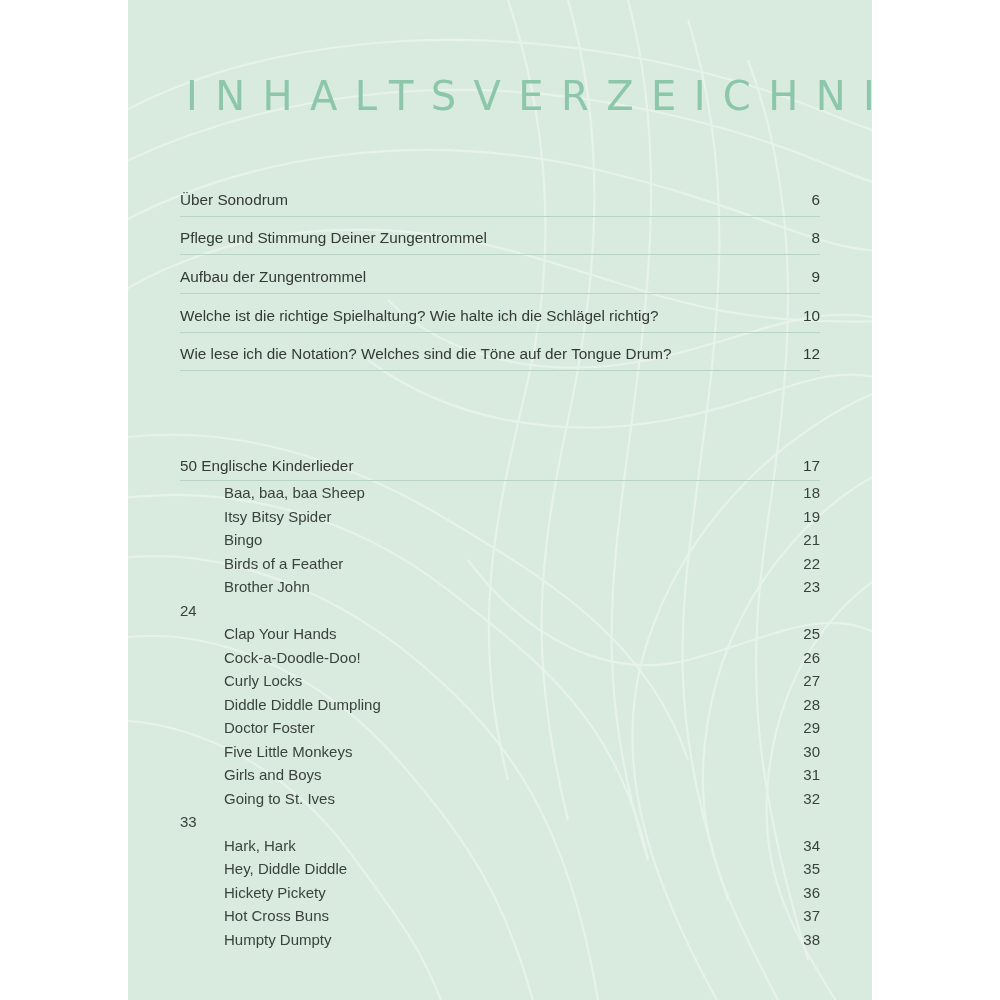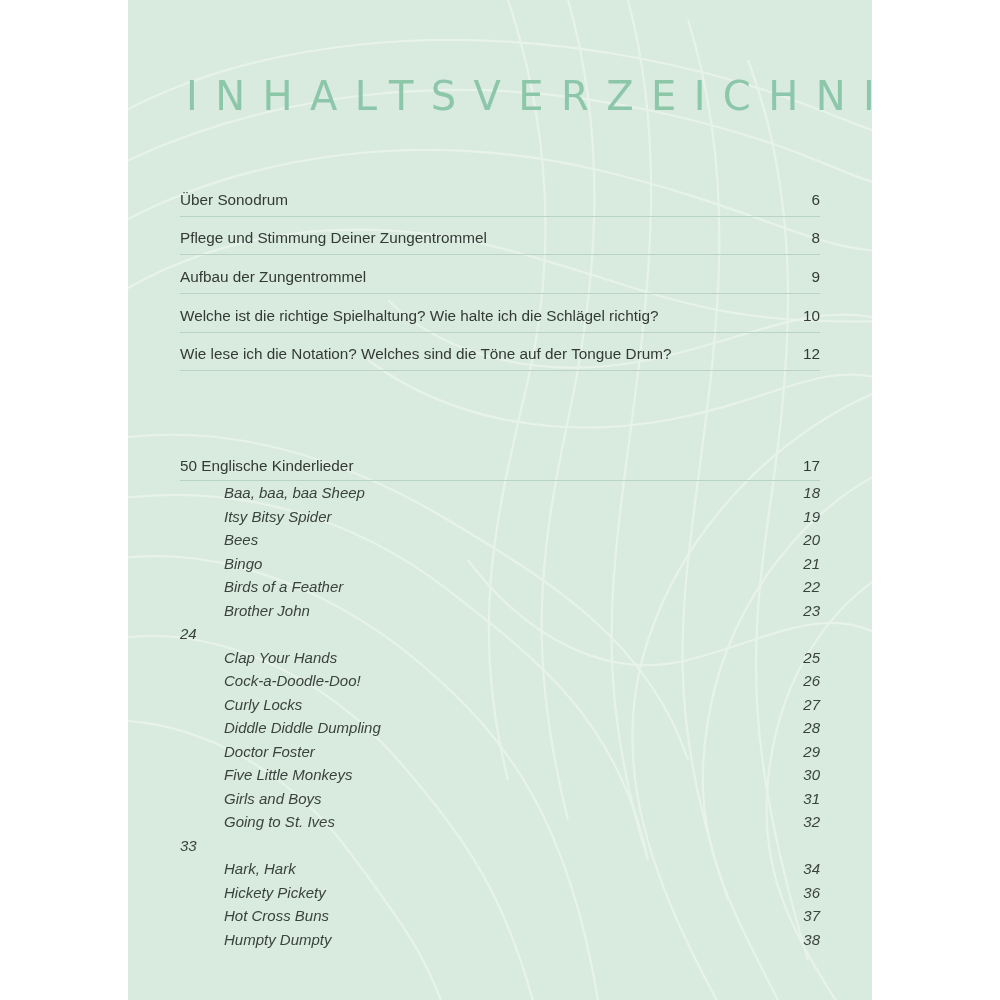--- a/index.html
+++ b/index.html
@@ -66,21 +66,20 @@
       font-size: 15.3px;
       color: #333a36;
       padding-top: 4px;
     }
     .songs { padding-top: 0px; }
     .song {
       display: flex;
       justify-content: space-between;
       height: 23.5px;
       line-height: 23.5px;
-      font-style: italic;
       font-size: 15px;
       color: #3a423e;
     }
     .song .name { padding-left: 44px; }
   </style>
 </head>
 <body>
 
 <div class="page">
   <svg class="bg" viewBox="0 0 744 1000" preserveAspectRatio="none">
@@ -141,24 +140,20 @@
     <div class="songs">
       <div class="song">
           <span class="name">Baa, baa, baa Sheep</span>
           <span>18</span>
         </div>
       <div class="song">
           <span class="name">Itsy Bitsy Spider</span>
           <span>19</span>
         </div>
       <div class="song">
-          <span class="name">Bees</span>
-          <span>20</span>
-        </div>
-      <div class="song">
           <span class="name">Bingo</span>
           <span>21</span>
         </div>
       <div class="song">
           <span class="name">Birds of a Feather</span>
           <span>22</span>
         </div>
       <div class="song">
           <span class="name">Brother John</span>
           <span>23</span>
@@ -197,20 +192,24 @@
       <div class="song">
           <span class="name">Going to St. Ives</span>
           <span>32</span>
         </div>
       <div class="song">
           <span>33</span>
         </div>
       <div class="song">
           <span class="name">Hark, Hark</span>
           <span>34</span>
+        </div>
+      <div class="song">
+          <span class="name">Hey, Diddle Diddle</span>
+          <span>35</span>
         </div>
       <div class="song">
           <span class="name">Hickety Pickety</span>
           <span>36</span>
         </div>
       <div class="song">
           <span class="name">Hot Cross Buns</span>
           <span>37</span>
         </div>
       <div class="song">

